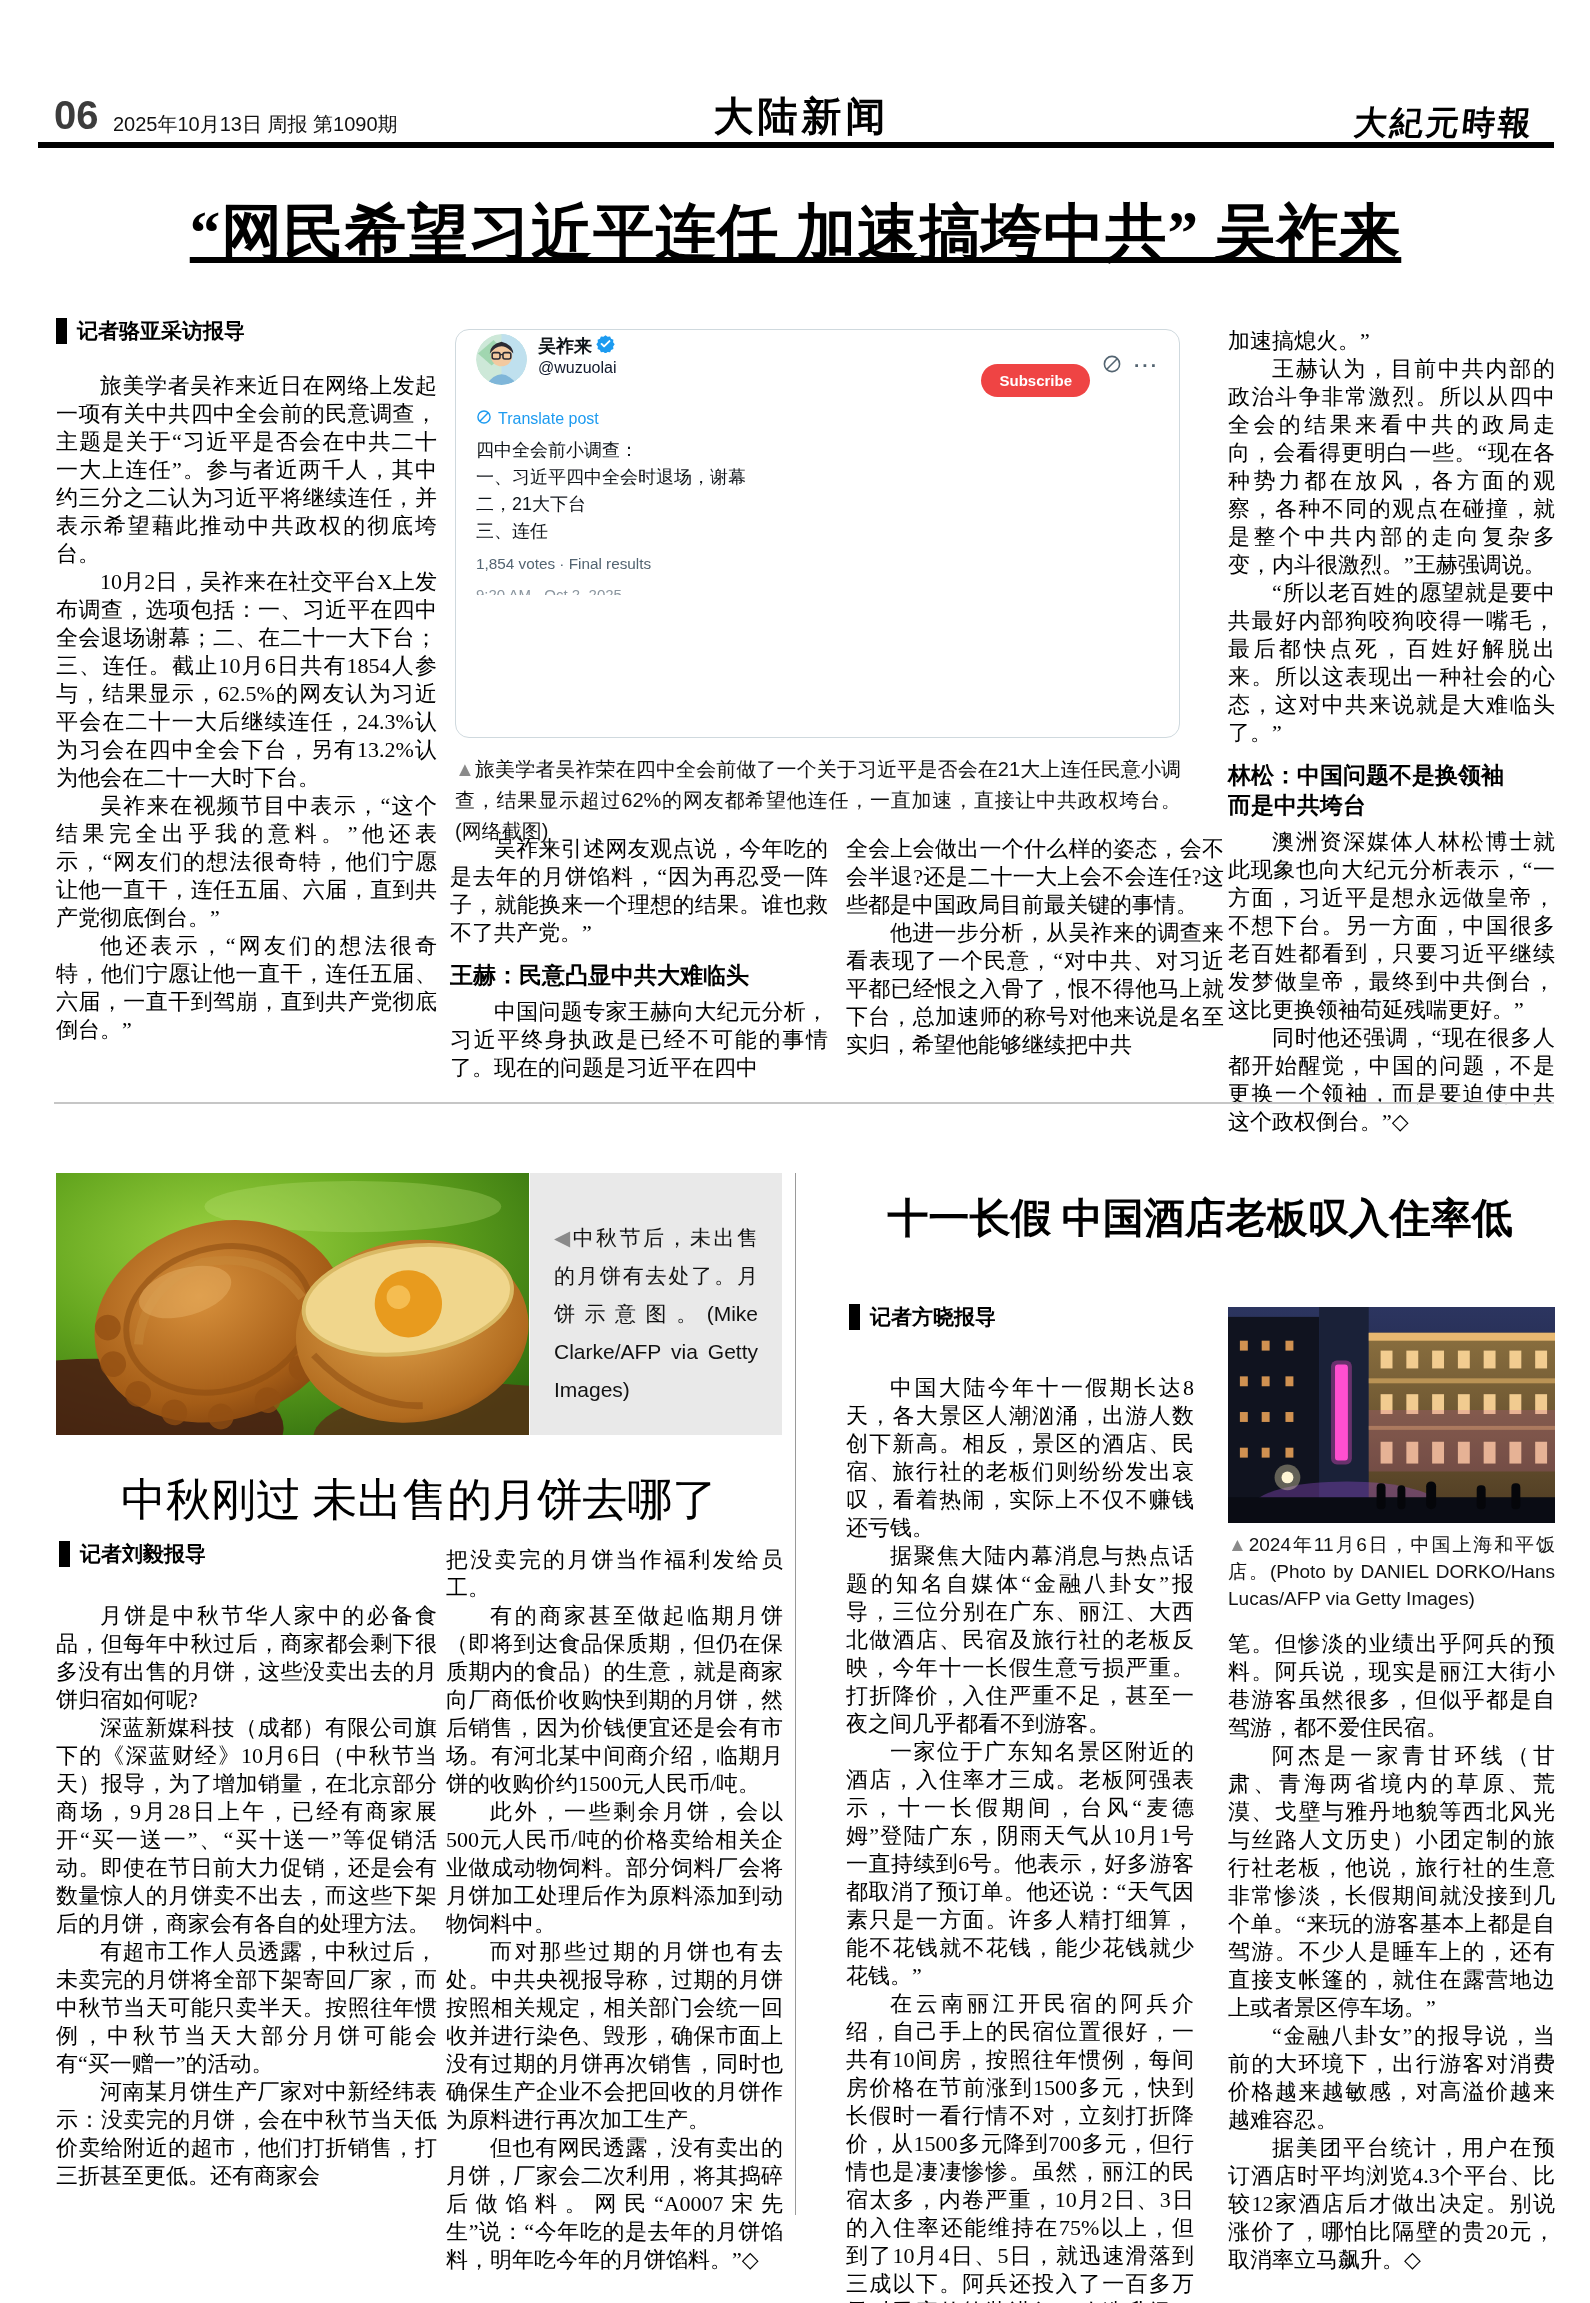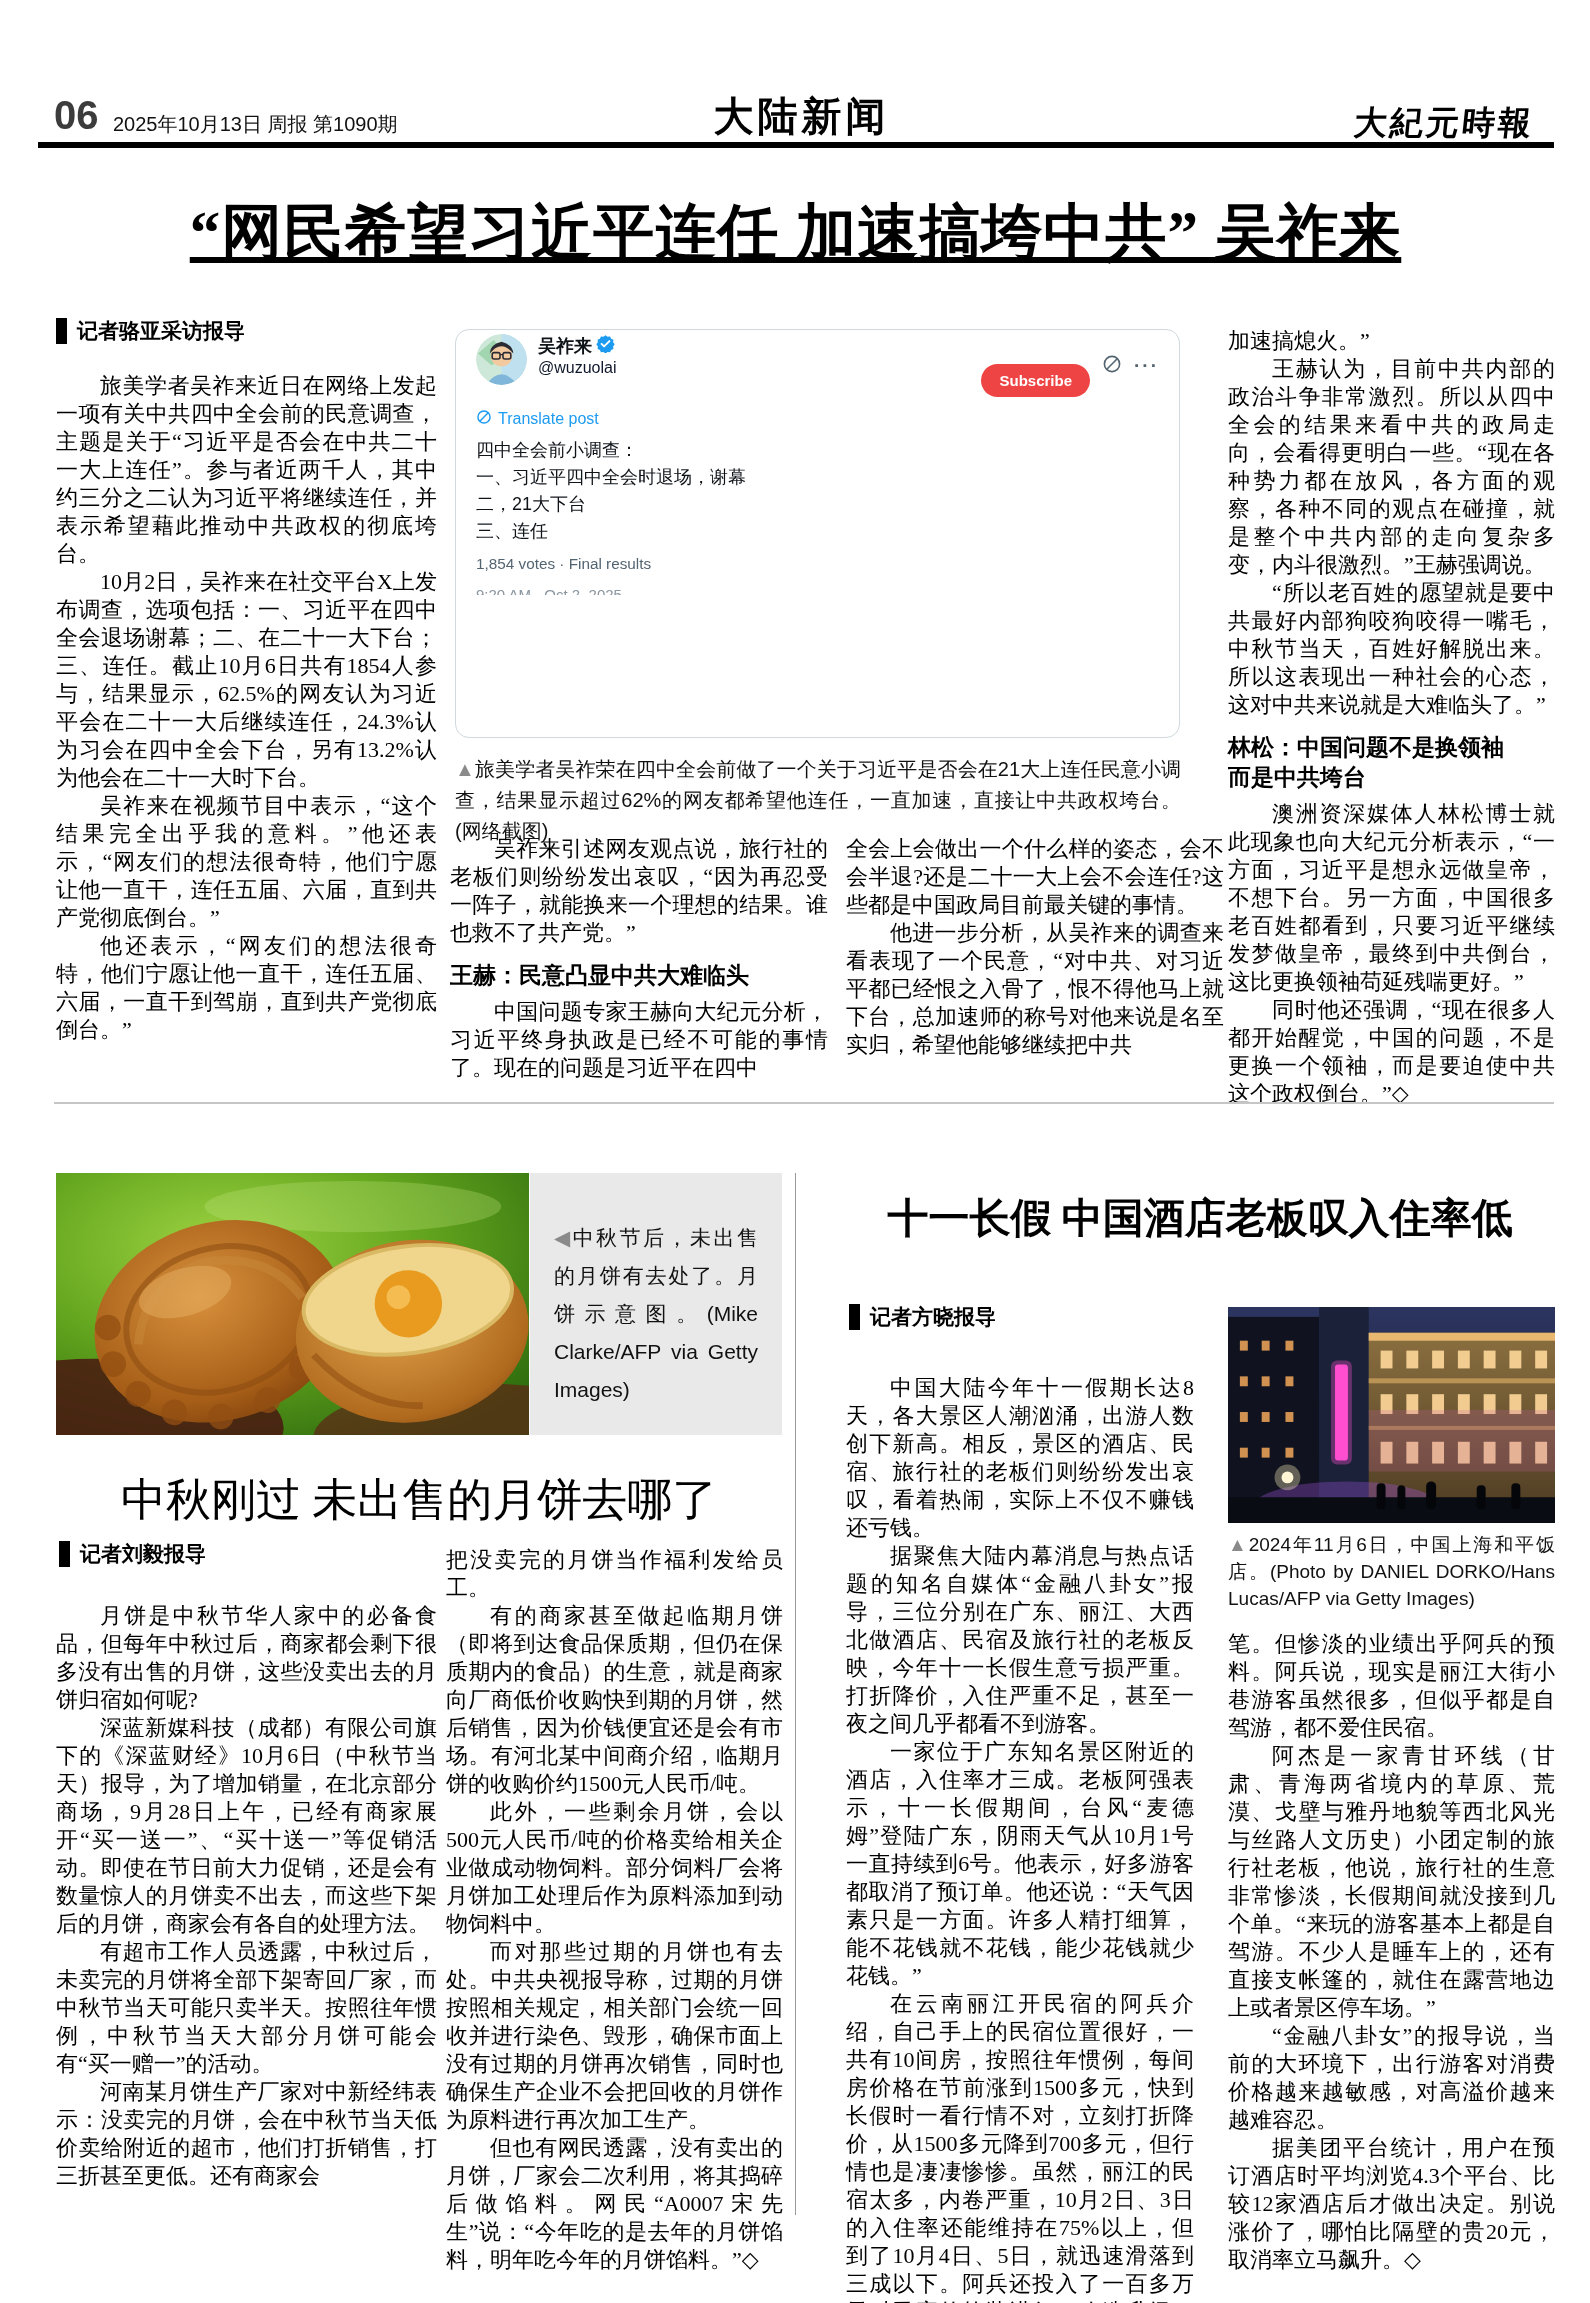--- a/index.html
+++ b/index.html
@@ -157,34 +157,34 @@
 
     <div class="tw-votes">1,854 votes · Final results</div>
     <div class="tw-clip">9:20 AM · Oct 2, 2025</div>
   </div>
 
   <div class="tweet-caption">
     <span class="arrow">▲</span><span>旅美学者吴祚荣在四中全会前做了一个关于习近平是否会在21大上连任民意小调查，结果显示超过62%的网友都希望他连任，一直加速，直接让中共政权垮台。(网络截图)</span>
   </div>
 
   <div class="col a1c2">
-    <p>吴祚来引述网友观点说，旅行社的老板们则纷纷发出哀叹，“因为再忍受一阵子，就能换来一个理想的结果。谁也救不了共产党。”</p>
+    <p>吴祚来引述网友观点说，今年吃的是去年的月饼馅料，“因为再忍受一阵子，就能换来一个理想的结果。谁也救不了共产党。”</p>
     <div class="subhead">王赫：民意凸显中共大难临头</div>
     <p>中国问题专家王赫向大纪元分析，习近平终身执政是已经不可能的事情了。现在的问题是习近平在四中</p>
   </div>
 
   <div class="col a1c3">
     <p class="noind">全会上会做出一个什么样的姿态，会不会半退?还是二十一大上会不会连任?这些都是中国政局目前最关键的事情。</p>
     <p>他进一步分析，从吴祚来的调查来看表现了一个民意，“对中共、对习近平都已经恨之入骨了，恨不得他马上就下台，总加速师的称号对他来说是名至实归，希望他能够继续把中共</p>
   </div>
 
   <div class="col a1c4">
     <p class="noind">加速搞熄火。”</p>
     <p>王赫认为，目前中共内部的政治斗争非常激烈。所以从四中全会的结果来看中共的政局走向，会看得更明白一些。“现在各种势力都在放风，各方面的观察，各种不同的观点在碰撞，就是整个中共内部的走向复杂多变，内斗很激烈。”王赫强调说。</p>
-    <p>“所以老百姓的愿望就是要中共最好内部狗咬狗咬得一嘴毛，中秋节当天，百姓好解脱出来。所以这表现出一种社会的心态，这对中共来说就是大难临头了。”</p>
+    <p>“所以老百姓的愿望就是要中共最好内部狗咬狗咬得一嘴毛，最后都快点死，百姓好解脱出来。所以这表现出一种社会的心态，这对中共来说就是大难临头了。”</p>
     <div class="subhead" style="margin-bottom:0">林松：中国问题不是换领袖</div>
     <div class="subhead" style="margin-top:0">而是中共垮台</div>
     <p>澳洲资深媒体人林松博士就此现象也向大纪元分析表示，“一方面，习近平是想永远做皇帝，不想下台。另一方面，中国很多老百姓都看到，只要习近平继续发梦做皇帝，最终到中共倒台，这比更换领袖苟延残喘更好。”</p>
     <p>同时他还强调，“现在很多人都开始醒觉，中国的问题，不是更换一个领袖，而是要迫使中共这个政权倒台。”◇</p>
   </div>
 
   <div class="sec-rule"></div>
 
   <div class="mc-photo">
     <svg viewBox="0 0 478 265" preserveAspectRatio="none">

